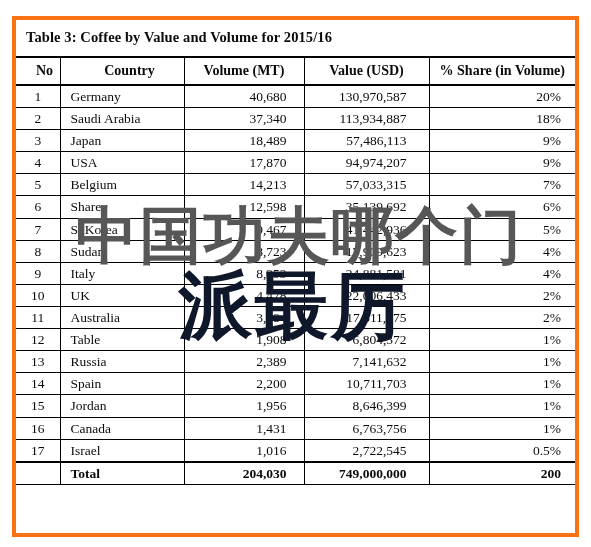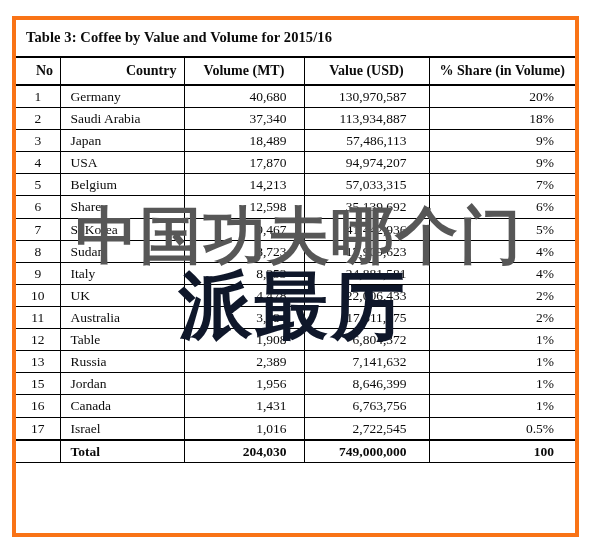--- a/index.html
+++ b/index.html
@@ -63,30 +63,30 @@
     padding-top: 5px !important;
     padding-bottom: 5px !important;
   }
   .col-no    { width: 44px;  text-align: center; }
   .col-ctry  { width: 124px; text-align: left; }
   .col-vol   { width: 120px; text-align: right; }
   .col-val   { width: 125px; text-align: right; }
   .col-share { width: auto;  text-align: right; }
 
   thead th.col-no    { text-align: left; padding-left: 20px; }
-  thead th.col-ctry  { text-align: right; padding-left: 22px; margin-top: 8px; }
+  thead th.col-ctry  { text-align: center; padding-left: 22px; margin-top: 8px; }
   thead th.col-vol   { text-align: center; }
   thead th.col-val   { text-align: center; }
   thead th.col-share { text-align: center; }
 
   tbody td.c-no    { text-align: center; }
   tbody td.c-ctry  { text-align: left; padding-left: 10px; }
   tbody td.c-vol   { text-align: right; padding-right: 17px; }
   tbody td.c-val   { text-align: right; padding-right: 22px; }
-  tbody td.c-share { text-align: right; padding-right: 21px; }
+  tbody td.c-share { text-align: right; padding-right: 14px; }
 
   tr.total-row td {
     font-weight: bold;
     border-top: 2px solid #000 !important;
   }
   tr.total-row td.c-vol,
   tr.total-row td.c-val { }
 
   
   .watermark {
@@ -232,20 +232,27 @@
             <td class="c-share">1%</td>
           </tr>
           <tr>
             <td class="c-no">13</td>
             <td class="c-ctry">Russia</td>
             <td class="c-vol">2,389</td>
             <td class="c-val">7,141,632</td>
             <td class="c-share">1%</td>
           </tr>
           <tr>
+            <td class="c-no">14</td>
+            <td class="c-ctry">Spain</td>
+            <td class="c-vol">2,200</td>
+            <td class="c-val">10,711,703</td>
+            <td class="c-share">1%</td>
+          </tr>
+          <tr>
             <td class="c-no">15</td>
             <td class="c-ctry">Jordan</td>
             <td class="c-vol">1,956</td>
             <td class="c-val">8,646,399</td>
             <td class="c-share">1%</td>
           </tr>
           <tr>
             <td class="c-no">16</td>
             <td class="c-ctry">Canada</td>
             <td class="c-vol">1,431</td>
@@ -257,21 +264,21 @@
             <td class="c-ctry">Israel</td>
             <td class="c-vol">1,016</td>
             <td class="c-val">2,722,545</td>
             <td class="c-share">0.5%</td>
           </tr>
           <tr class="total-row">
             <td class="c-no"></td>
             <td class="c-ctry">Total</td>
             <td class="c-vol">204,030</td>
             <td class="c-val">749,000,000</td>
-            <td class="c-share">100</td>
+            <td class="c-share">200</td>
           </tr>
         </tbody>
     </table>
   </div>
 
   <div class="watermark">
     <div class="wm-line wm-line-1" style="color: rgb(87, 87, 87);">中国功夫哪个门</div>
     <div class="wm-line wm-line-2" style="color: #0f172a;">派最厉</div>
   </div>
 </div>

